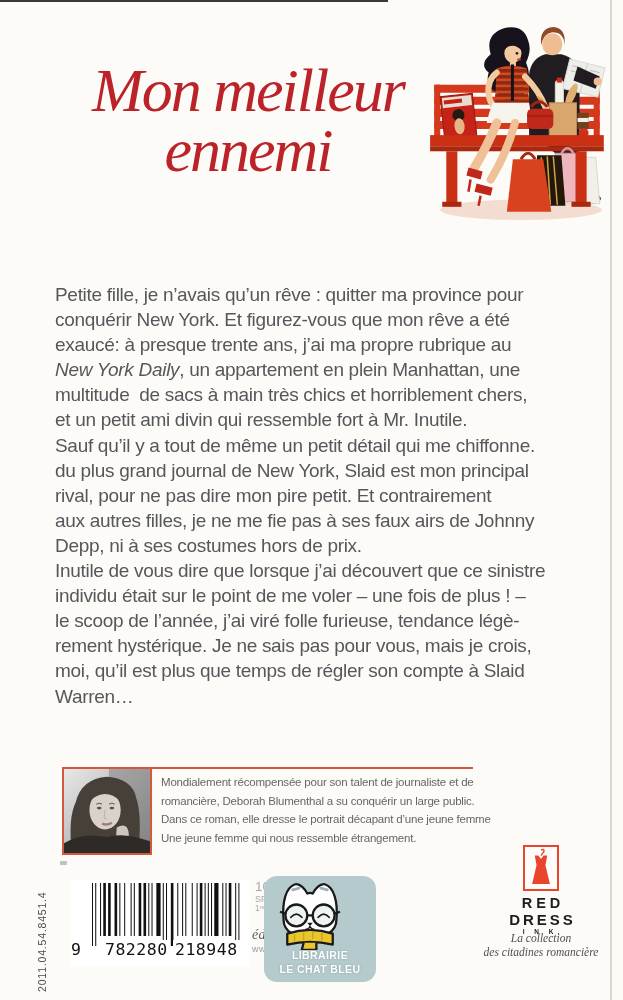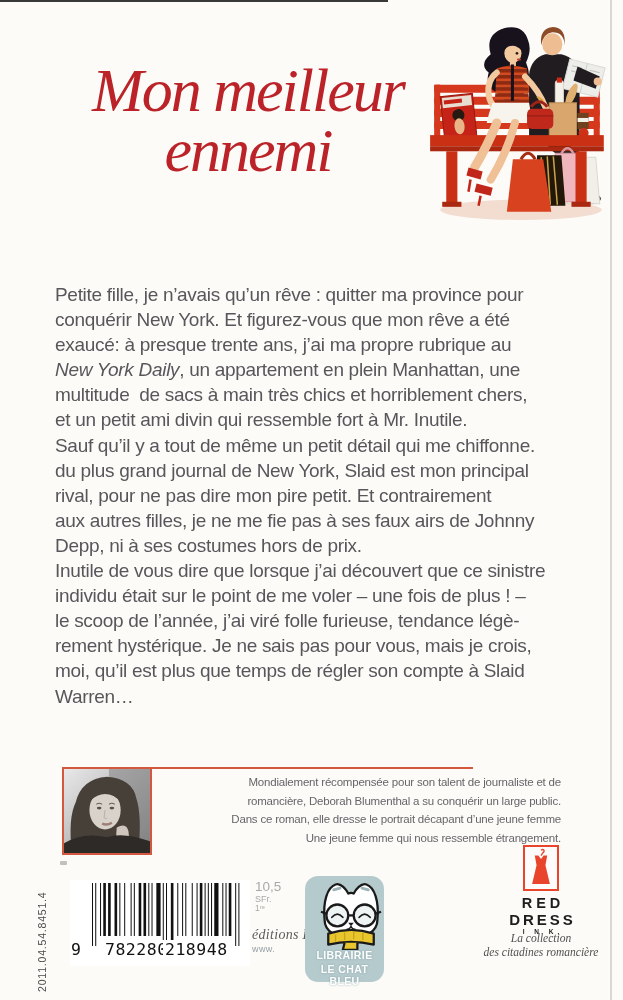--- a/index.html
+++ b/index.html
@@ -25,46 +25,46 @@
   .syn-line { white-space:pre; }
   .syn-line .it { font-style:italic; }
 
   
   .bio-rule { position:absolute; left:151px; top:767px; width:322px; height:2px; background:#d4573f; }
   .bio-photo { position:absolute; left:62px; top:767px; width:90px; height:88px;
     border:2px solid #d4573f; box-sizing:border-box; background:#9a9a9a; }
   .bio-photo svg { display:block; width:100%; height:100%; }
   .bio-text { position:absolute; left:161px; top:773px; width:400px;
     font-size:11.5px; line-height:18.7px; color:#66666a; letter-spacing:-0.2px; }
-  .bio-line { white-space:pre;text-align:right; }
+  .bio-line { white-space:pre; }
   .scan-speck { position:absolute; left:60px; top:861px; width:7px; height:4px; background:#9b9b9b; opacity:.6; border-radius:1px; }
 
   
   .print-code { position:absolute; left:36px; top:872px; height:120px;
     writing-mode:vertical-rl; transform:rotate(180deg);
     font-size:10.5px; letter-spacing:.8px; color:#4c4c4c; }
   .barcode-wrap { position:absolute; left:70px; top:880px; width:180px; height:86px; background:#fff; }
   .barcode-bars { position:absolute; left:22px; top:3px; }
   .bc-digit { position:absolute; font-family:"DejaVu Sans Mono", monospace; font-size:16.5px; color:#111; letter-spacing:.5px; top:60px; }
   .bc-prefix { left:1px; }
   .bc-g1 { left:33px; background:#fff; padding:0 2px; }
-  .bc-g2 { left:93px; background:#fff; padding:0 2px; }
+  .bc-g2 { left:103px; background:#fff; padding:0 2px; }
 
   
   .price { position:absolute; left:255px; top:880px; color:#a9a9a9; z-index:1; }
   .price-amount { font-size:13.5px; line-height:14px; }
   .price-currency { font-size:9px; line-height:10px; }
   .price-edition { font-size:8.5px; line-height:9px; }
   .publisher-line { position:absolute; left:252px; top:927px; z-index:1;
     font-family:"Liberation Serif", serif; font-style:italic; font-size:14px; color:#5c5c5c; letter-spacing:.3px; }
   .website { position:absolute; left:252px; top:944px; z-index:1; font-size:9px; color:#96a0a3; letter-spacing:.4px; }
 
   
-  .sticker { position:absolute; left:264px; top:876px; width:79px; height:106px;
-    background:#b5cacd; border-radius:13px; z-index:5;margin-left:41px; }
+  .sticker { position:absolute; left:264px; top:876px; width:112px; height:106px;
+    background:#b5cacd; border-radius:13px; z-index:5; }
   .sticker svg { position:absolute; left:5px; top:3px; }
   .sticker-text { position:absolute; left:0; width:100%; text-align:center;
     color:#fff; font-weight:bold; font-size:10.5px; letter-spacing:.4px;
     text-shadow:0 0 2px rgba(125,155,160,.9); }
   .sticker-l1 { top:73px; }
   .sticker-l2 { top:87px; }
 
   
   .rdi { position:absolute; left:503px; top:845px; width:76px; text-align:center; }
   .rdi-box { width:36px; height:46px; border:2px solid #e8452c; box-sizing:border-box;

